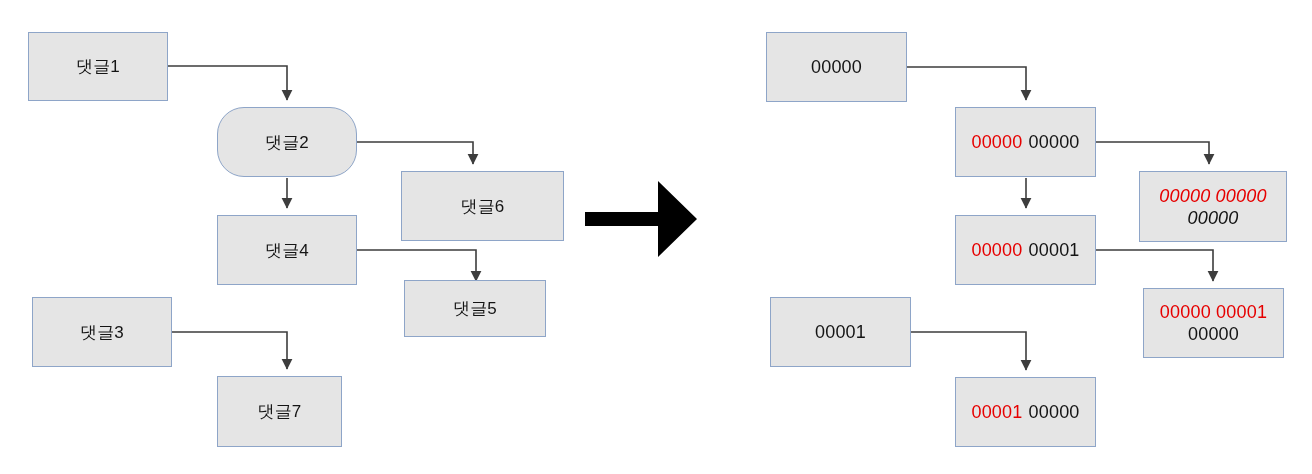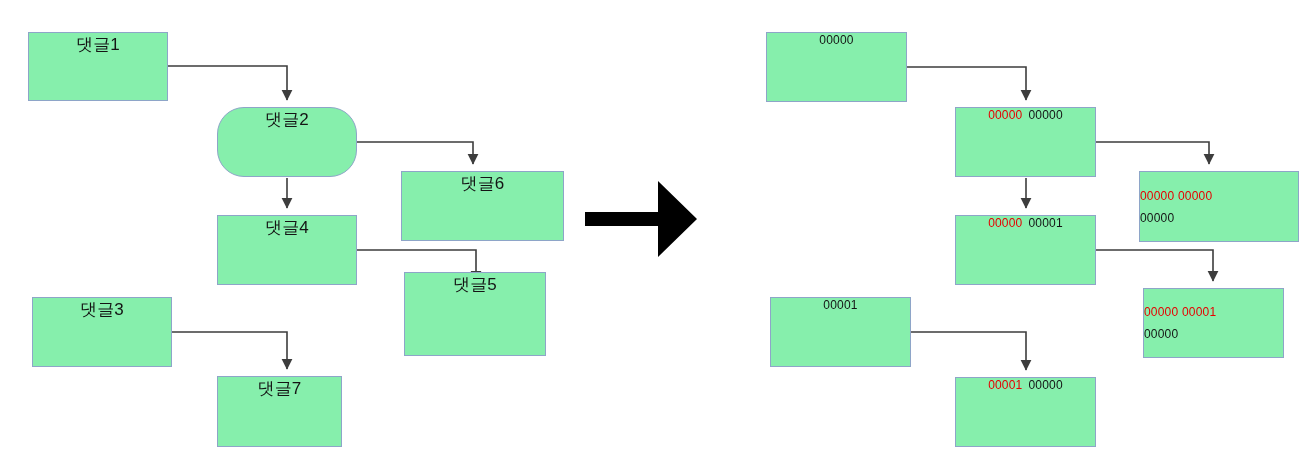--- a/index.html
+++ b/index.html
@@ -17,52 +17,52 @@
   }
   .wires {
     position: absolute;
     left: 0; top: 0;
     width: 1312px;
     height: 474px;
   }
   .node {
     position: absolute;
     box-sizing: border-box;
-    background: #86efac;
+    background: #e5e5e5;
     border: 1.5px solid #8ea5c8;
     display: flex;
-    align-items: flex-start;
+    align-items: center;
     justify-content: center;
     font-size: 17px;
     color: #141414;
     letter-spacing: 0.2px;
     white-space: nowrap;
   }
-  .node.num { font-size: 12px; }
+  .node.num { font-size: 18px; }
   .node.twoline {
     flex-direction: column;
     line-height: 22px;
   }
   .inline-gap { display: inline-flex; gap: 6px; }
   .red { color: #e60000; }
   .blk { color: #141414; }
 
   
   #n-l1 { left: 28px;  top: 32px;  width: 140px; height: 69px; }
   #n-l2 { left: 217px; top: 107px; width: 140px; height: 70px; border-radius: 27px; }
   #n-l6 { left: 401px; top: 171px; width: 163px; height: 70px; }
   #n-l4 { left: 217px; top: 215px; width: 140px; height: 70px; }
-  #n-l5 { left: 404px; top: 272px; width: 142px; height: 84px; }
+  #n-l5 { left: 404px; top: 280px; width: 142px; height: 57px; }
   #n-l3 { left: 32px;  top: 297px; width: 140px; height: 70px; }
   #n-l7 { left: 217px; top: 376px; width: 125px; height: 71px; }
 
   
   #n-r1 { left: 766px;  top: 32px;  width: 141px; height: 70px; }
   #n-r2 { left: 955px;  top: 107px; width: 141px; height: 70px; }
-  #n-r3 { left: 1139px; top: 171px; width: 160px; height: 71px; }
+  #n-r3 { left: 1139px; top: 171px; width: 148px; height: 71px; font-style: italic; }
   #n-r4 { left: 955px;  top: 215px; width: 141px; height: 70px; }
   #n-r5 { left: 1143px; top: 288px; width: 141px; height: 70px; }
   #n-r6 { left: 770px;  top: 297px; width: 141px; height: 70px; }
   #n-r7 { left: 955px;  top: 377px; width: 141px; height: 70px; }
 </style>
 </head>
 <body>
 
 <div class="canvas">
 

